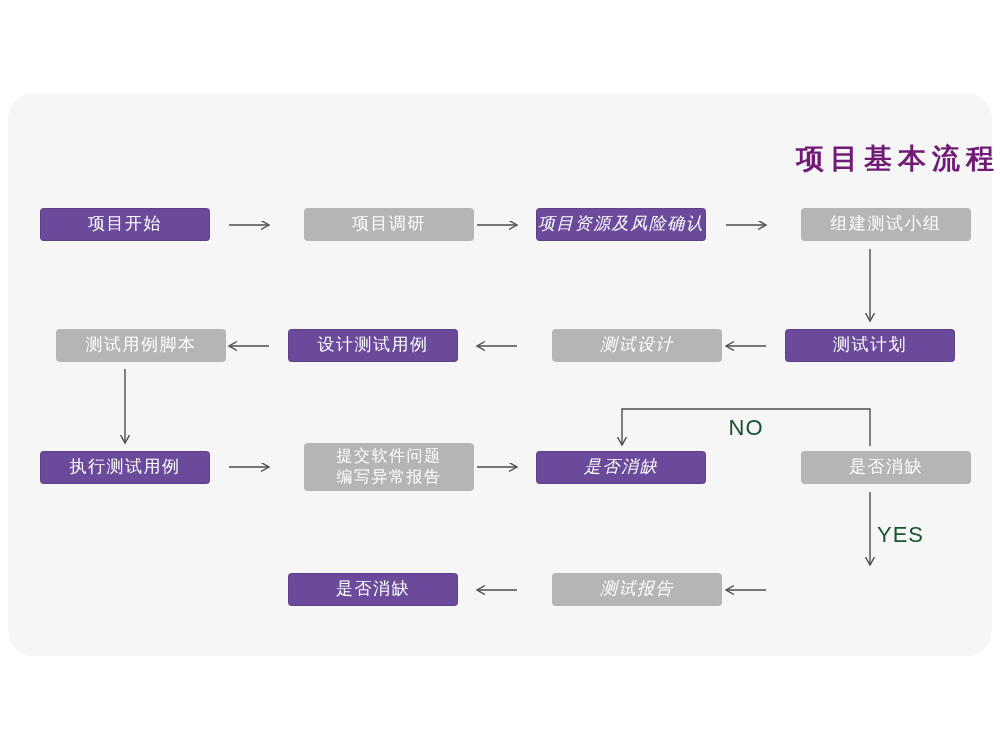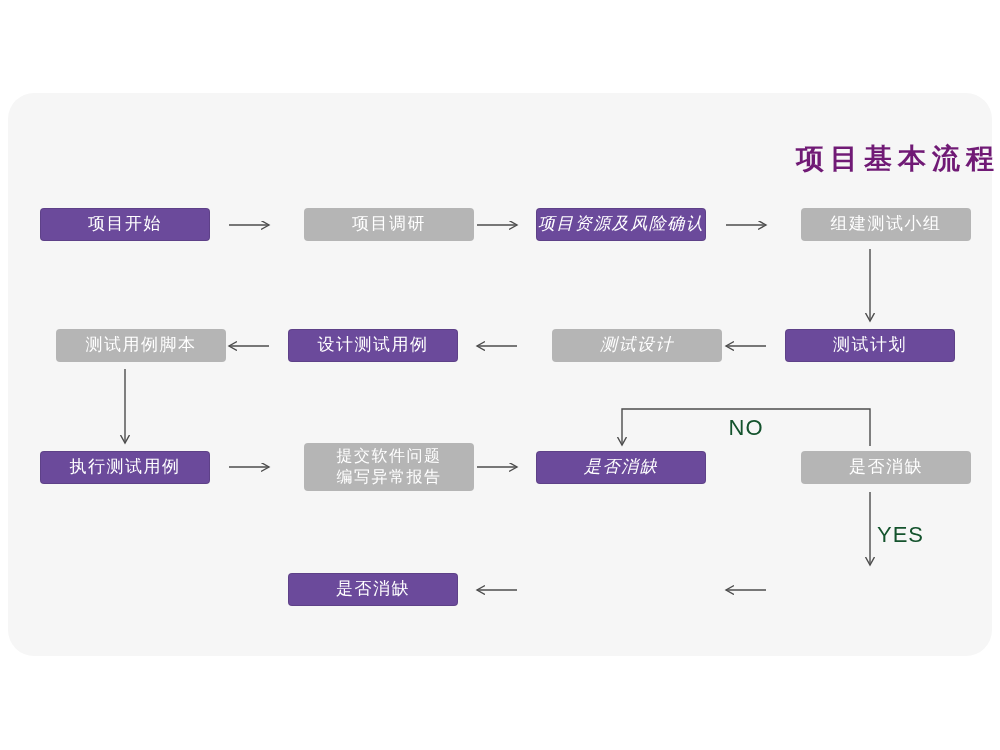--- a/index.html
+++ b/index.html
@@ -135,14 +135,15 @@
   <div class="node gray   c3 r2">测试设计</div>
   <div class="node purple c1 r3">执行测试用例</div>
 
   <div class="node purple c4 r2">测试计划</div>
   <div class="node gray tall c2 r3t">提交软件问题
 编写异常报告</div>
   <div class="node purple c3 r3">是否消缺</div>
   <div class="node gray   c4 r3">是否消缺</div>
 
   <div class="node purple c2 r4">是否消缺</div>
+  <div class="node gray   c3 r4">测试报告</div>
 
 </div>
 
 </body></html>

